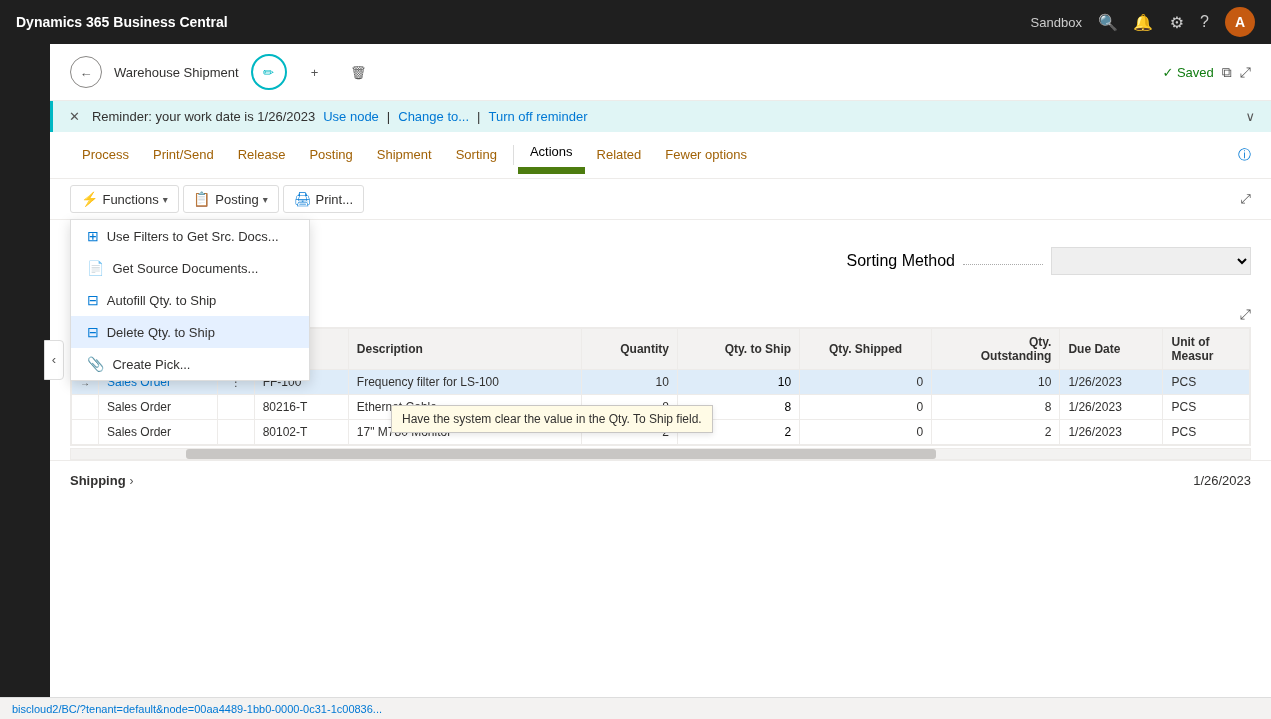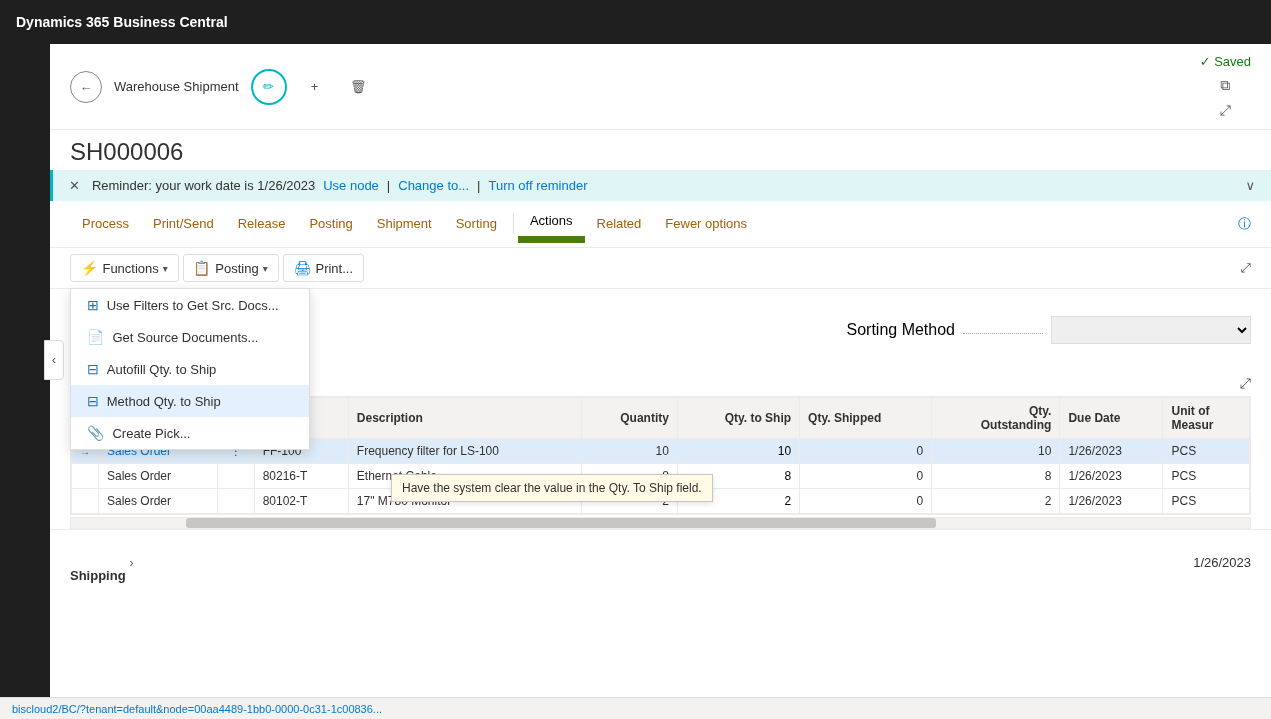--- a/index.html
+++ b/index.html
@@ -68,21 +68,21 @@
     }
     .back-btn {
       width: 32px; height: 32px;
       border: 1px solid #8a8886;
       border-radius: 50%;
       display: flex; align-items: center; justify-content: center;
       cursor: pointer; color: #555;
       background: white;
     }
     .record-title-text { font-size: 13px; color: #323130; }
-    .header-actions { display: flex; align-items: center; gap: 8px; margin-left: auto; flex-direction: column; }
+    .header-actions { display: flex; align-items: center; gap: 8px; margin-left: auto; }
     .edit-btn {
       width: 36px; height: 36px;
       border: 2px solid #00b7c3;
       border-radius: 50%;
       display: flex; align-items: center; justify-content: center;
       cursor: pointer; color: #00b7c3; background: white;
     }
     .icon-btn {
       width: 32px; height: 32px;
       display: flex; align-items: center; justify-content: center;
@@ -248,21 +248,21 @@
 
     
     .shipping-section {
       padding: 12px 20px;
       border-top: 1px solid #edebe9;
     }
     .shipping-header {
       display: flex; align-items: center; gap: 4px;
       cursor: pointer;
     }
-    .shipping-title { font-size: 13px; font-weight: 600; color: #323130; margin-top: 26px; }
+    .shipping-title { font-size: 13px; font-weight: 600; color: #323130; }
     .shipping-chevron { color: #555; font-size: 12px; }
     .shipping-date { margin-left: auto; font-size: 13px; color: #323130; }
 
     
     .status-bar {
       position: fixed;
       bottom: 0;
       left: 0;
       right: 0;
       background: #f3f2f1;
@@ -289,20 +289,28 @@
       bottom: 22px;
     }
   </style>
 </head>
 <body>
 
 <div class="top-nav">
   <div class="top-nav-left">
     <span class="top-nav-brand">Dynamics 365 Business Central</span>
   </div>
+  <div class="top-nav-right">
+    <span class="top-nav-sandbox">Sandbox</span>
+    <span class="top-nav-icon">🔍</span>
+    <span class="top-nav-icon">🔔</span>
+    <span class="top-nav-icon">⚙</span>
+    <span class="top-nav-icon">?</span>
+    <div class="top-nav-avatar">A</div>
+  </div>
 </div>
 
 <div class="page-container">
 
   <div class="sidebar-strip"></div>
 
   <div class="sidebar-toggle">‹</div>
 
   <div class="main-content">
 
@@ -312,21 +320,20 @@
       <div class="edit-btn">✏</div>
       <div class="icon-btn">+</div>
       <div class="icon-btn">🗑</div>
       <div class="header-actions">
         <span class="saved-indicator">✓ Saved</span>
         <span class="window-btn">⧉</span>
         <span class="window-btn">⤢</span>
       </div>
     </div>
 
-    <div class="record-number">SH000006</div>
 
     <div class="reminder-bar">
       <span class="close-x">✕</span>
       <span>Reminder: your work date is 1/26/2023</span>
       <a class="reminder-link">Use node</a>
       <span>|</span>
       <a class="reminder-link">Change to...</a>
       <span>|</span>
       <a class="reminder-link">Turn off reminder</a>
       <span class="reminder-chevron">∨</span>
@@ -371,21 +378,21 @@
         <div class="dropdown-item">
           <span class="dropdown-icon">📄</span>
           <span>Get Source Documents...</span>
         </div>
         <div class="dropdown-item">
           <span class="dropdown-icon">⊟</span>
           <span>Autofill Qty. to Ship</span>
         </div>
         <div class="dropdown-item highlighted">
           <span class="dropdown-icon">⊟</span>
-          <span>Method Qty. to Ship</span>
+          <span>Delete Qty. to Ship</span>
         </div>
         <div class="dropdown-item">
           <span class="dropdown-icon">📎</span>
           <span>Create Pick...</span>
         </div>
 
         <div class="tooltip-box">
           <span>Have the system clear the value in the Qty. To Ship field.</span>
         </div>
       </div>
@@ -418,21 +425,21 @@
         <table class="data-table">
           <thead>
             <tr>
               <th style="width:20px;"></th>
               <th>Source<br>Document</th>
               <th style="width:20px;"></th>
               <th>Item No.</th>
               <th>Description</th>
               <th style="text-align:right;">Quantity</th>
               <th style="text-align:right;">Qty. to Ship</th>
-              <th style="text-align:left;">Qty. Shipped</th>
+              <th style="text-align:center;">Qty. Shipped</th>
               <th style="text-align:right;">Qty.<br>Outstanding</th>
               <th>Due Date</th>
               <th>Unit of<br>Measur</th>
             </tr>
           </thead>
           <tbody id="table-body">
           <tr class="selected">
     <td><span class="row-arrow">→</span></td>
     <td><a class="row-link">Sales Order</a></td>
     <td><span class="row-menu-btn">⋮</span></td>

